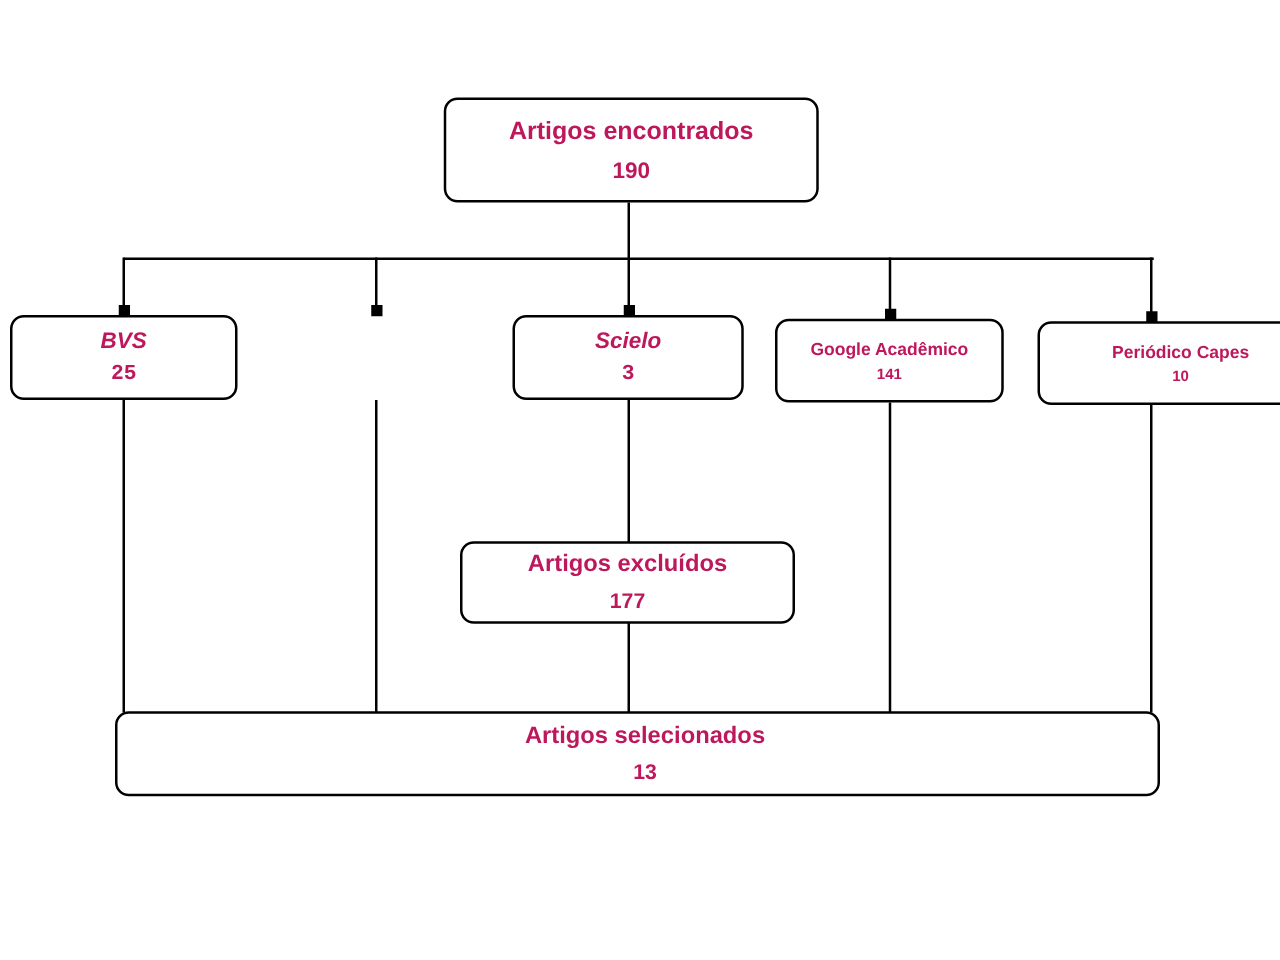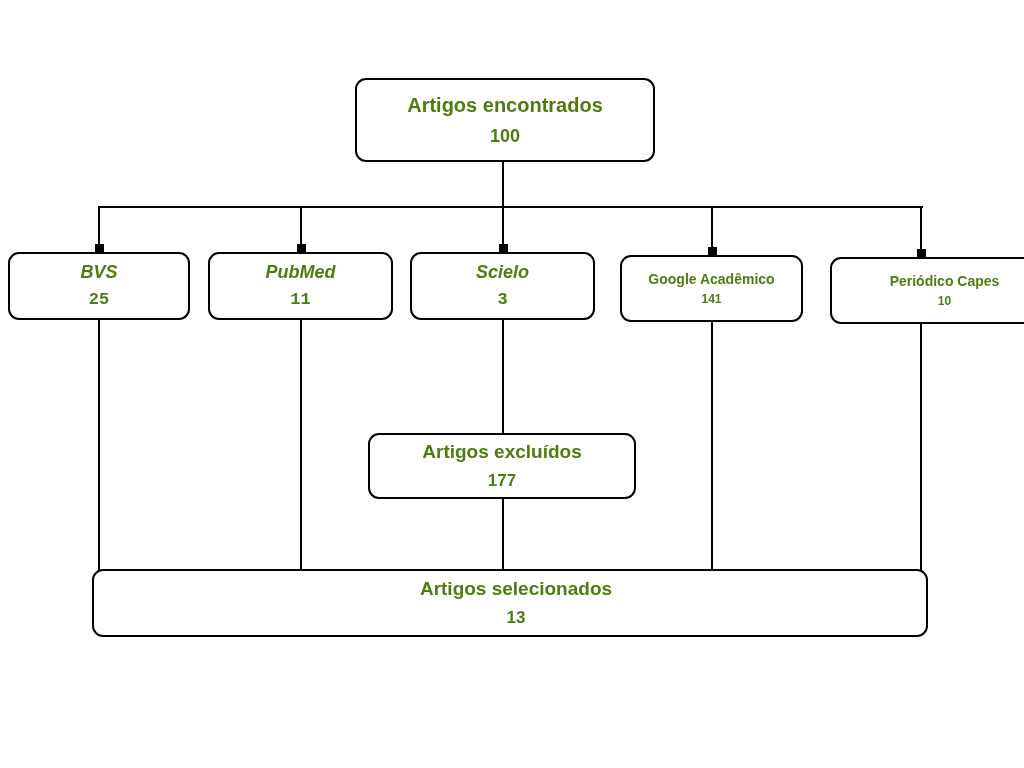--- a/index.html
+++ b/index.html
@@ -6,21 +6,21 @@
     margin: 0;
     padding: 0;
     background: #ffffff;
   }
   #canvas {
     position: relative;
     width: 1024px;
     height: 768px;
     background: #ffffff;
     font-family: "Liberation Sans", "DejaVu Sans", sans-serif;
-    color: #4d7c0f;
+    color: #be185d;
     overflow: hidden;
   }
   .node {
     position: absolute;
     box-sizing: border-box;
     border: 2px solid #000000;
     border-radius: 11px;
     background: #ffffff;
     display: flex;
     flex-direction: column;
@@ -92,32 +92,28 @@
 
   <div class="line" style="left:98px; top:320px; width:2px; height:250px;"></div>
   <div class="line" style="left:300px; top:320px; width:2px; height:250px;"></div>
   <div class="line" style="left:502px; top:320px; width:2px; height:114px;"></div>
   <div class="line" style="left:502px; top:498px; width:2px; height:72px;"></div>
   <div class="line" style="left:711px; top:322px; width:2px; height:248px;"></div>
   <div class="line" style="left:920px; top:324px; width:2px; height:246px;"></div>
 
   <div class="node node-top">
     <span class="label">Artigos encontrados</span>
-    <span class="value">100</span>
+    <span class="value">190</span>
   </div>
 
   <div class="node node-bvs">
     <span class="label">BVS</span>
     <span class="value">25</span>
   </div>
 
-  <div class="node node-pubmed">
-    <span class="label">PubMed</span>
-    <span class="value">11</span>
-  </div>
 
   <div class="node node-scielo">
     <span class="label">Scielo</span>
     <span class="value">3</span>
   </div>
 
   <div class="node node-google">
     <span class="label">Google Acadêmico</span>
     <span class="value">141</span>
   </div>

